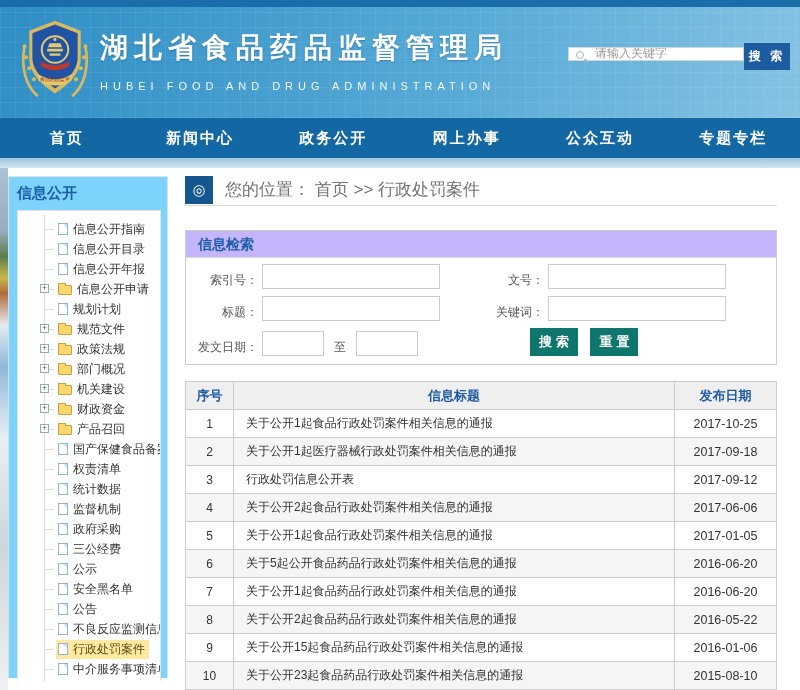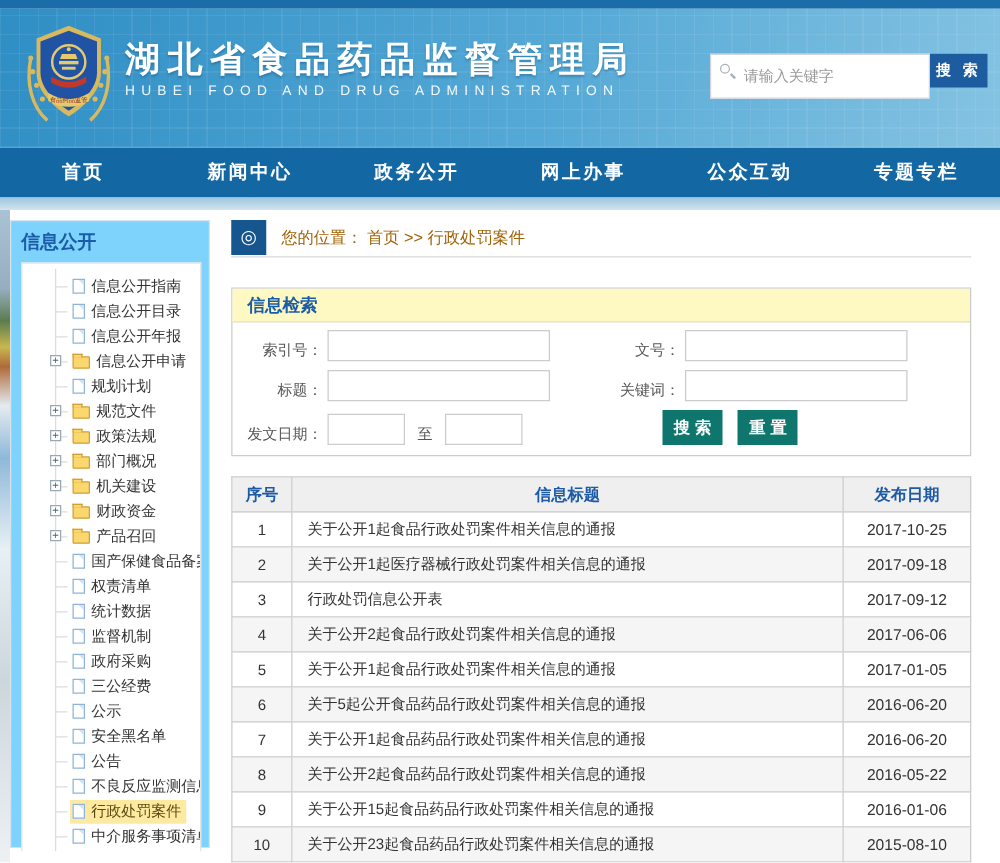--- a/index.html
+++ b/index.html
@@ -10,24 +10,24 @@
   
   .topstrip { height:7px; background:#1a6da9; }
   .masthead { position:relative; height:111px;
     background:
       repeating-linear-gradient(0deg, rgba(255,255,255,.07) 0 1px, transparent 1px 15px),
       repeating-linear-gradient(90deg, rgba(255,255,255,.07) 0 1px, transparent 1px 15px),
       linear-gradient(105deg,#2f8ec4 0%,#55a9d6 55%,#85c3e2 100%); }
   .emblem { position:absolute; left:16px; top:9px; }
   .brand { position:absolute; left:100px; top:22px; color:#fff; }
   .brand h1 { font-size:28px; font-weight:bold; letter-spacing:6px; text-shadow:0 1px 2px rgba(0,60,100,.35); }
-  .brand .sub { font-size:11px; letter-spacing:5px; color:rgba(255,255,255,.93); }
+  .brand .sub { margin-top:13px; font-size:11px; letter-spacing:5px; color:rgba(255,255,255,.93); }
   .hsearch { position:absolute; right:10px; top:36px; display:flex; }
   .hsearch .inputwrap { position:relative; }
-  .hsearch input { width:176px; height:36px; border:1px solid #cfd6dc; padding:0 6px 0 26px;
+  .hsearch input { width:176px; height:14px; border:1px solid #cfd6dc; padding:0 6px 0 26px;
     font-size:12px; color:#8b5cf6; outline:none;font-family:Liberation Serif, serif; }
   .hsearch input::placeholder { color:#999; }
   .mag { position:absolute; left:8px; top:8px; width:8px; height:8px; border:1.5px solid #a9b2ba; border-radius:50%; }
   .mag::after { content:''; position:absolute; left:7px; top:8px; width:5px; height:1.5px; background:#a9b2ba; transform:rotate(45deg); }
   .hsearch button { width:46px; height:27px; border:none; background:#1d5c9e; color:#fff;
     font-size:12px; font-weight:bold; letter-spacing:3px; cursor:pointer; }
 
   
   nav { height:40px; background:#1368a4; }
   nav ul { display:flex; height:40px; list-style:none; }
@@ -64,26 +64,26 @@
     border-top:4px solid #cfe2f2; border-left:4px solid transparent; }
   .lbl { font-size:12px; color:#333; white-space:nowrap; }
   .tree-item.active .lbl { color:#5a4a12; }
 
   
   main { position:absolute; left:185px; top:8px; width:592px; }
   .breadcrumb { display:flex; align-items:center; height:30px; border-bottom:1px solid #d9d9d9;
     padding-bottom:2px; margin-bottom:24px; }
   .bc-icon { width:28px; height:28px; background:#15568e; color:#fff; font-size:15px;
     line-height:28px; text-align:center; }
-  .bc-text { margin-left:12px; font-size:13px; color:#a16207; }
+  .bc-text { margin-left:12px; font-size:17px; color:#737373; }
   .bc-text .bc-link { cursor:pointer; }
 
   
   .panel { border:1px solid #ccc; }
-  .panel-h { height:27px; line-height:27px; background:#fef9c3; border-bottom:1px solid #ddd;
+  .panel-h { height:27px; line-height:27px; background:#c4b5fd; border-bottom:1px solid #ddd;
     padding-left:12px; font-size:14px; font-weight:bold; color:#1b5ca8; }
   .panel-b { padding:6px 0 8px; }
   .frow { display:flex; align-items:flex-end; margin-top:7px; }
   .frow:first-child { margin-top:0; }
   .flabel { width:72px; text-align:right; font-size:12px; color:#555; flex:none; }
   .flabel.r { width:104px; }
   input.std { width:178px; height:25px; border:1px solid #ccc; margin-left:4px; padding:0 5px; font-size:12px; outline:none; }
   input.dt { width:62px; height:25px; border:1px solid #ccc; margin-left:4px; padding:0 4px; font-size:12px; outline:none; }
   .zhi { margin:0 6px 0 10px; font-size:12px; color:#555; }
   .btns { margin-left:112px; }

